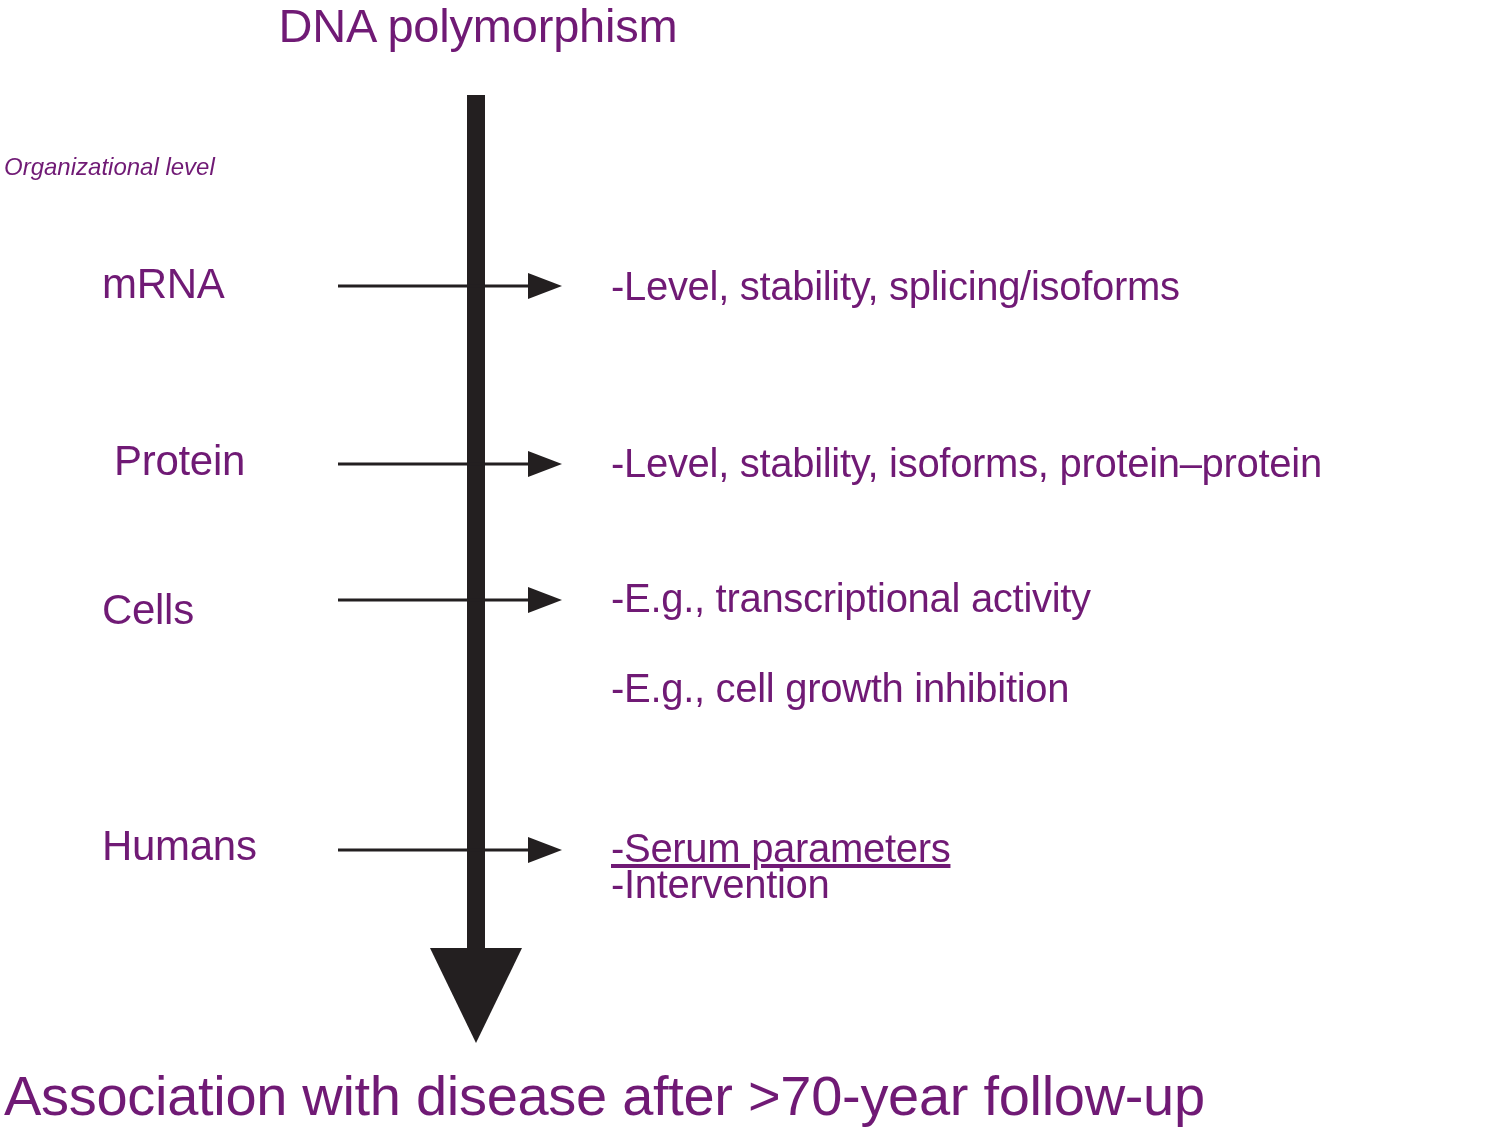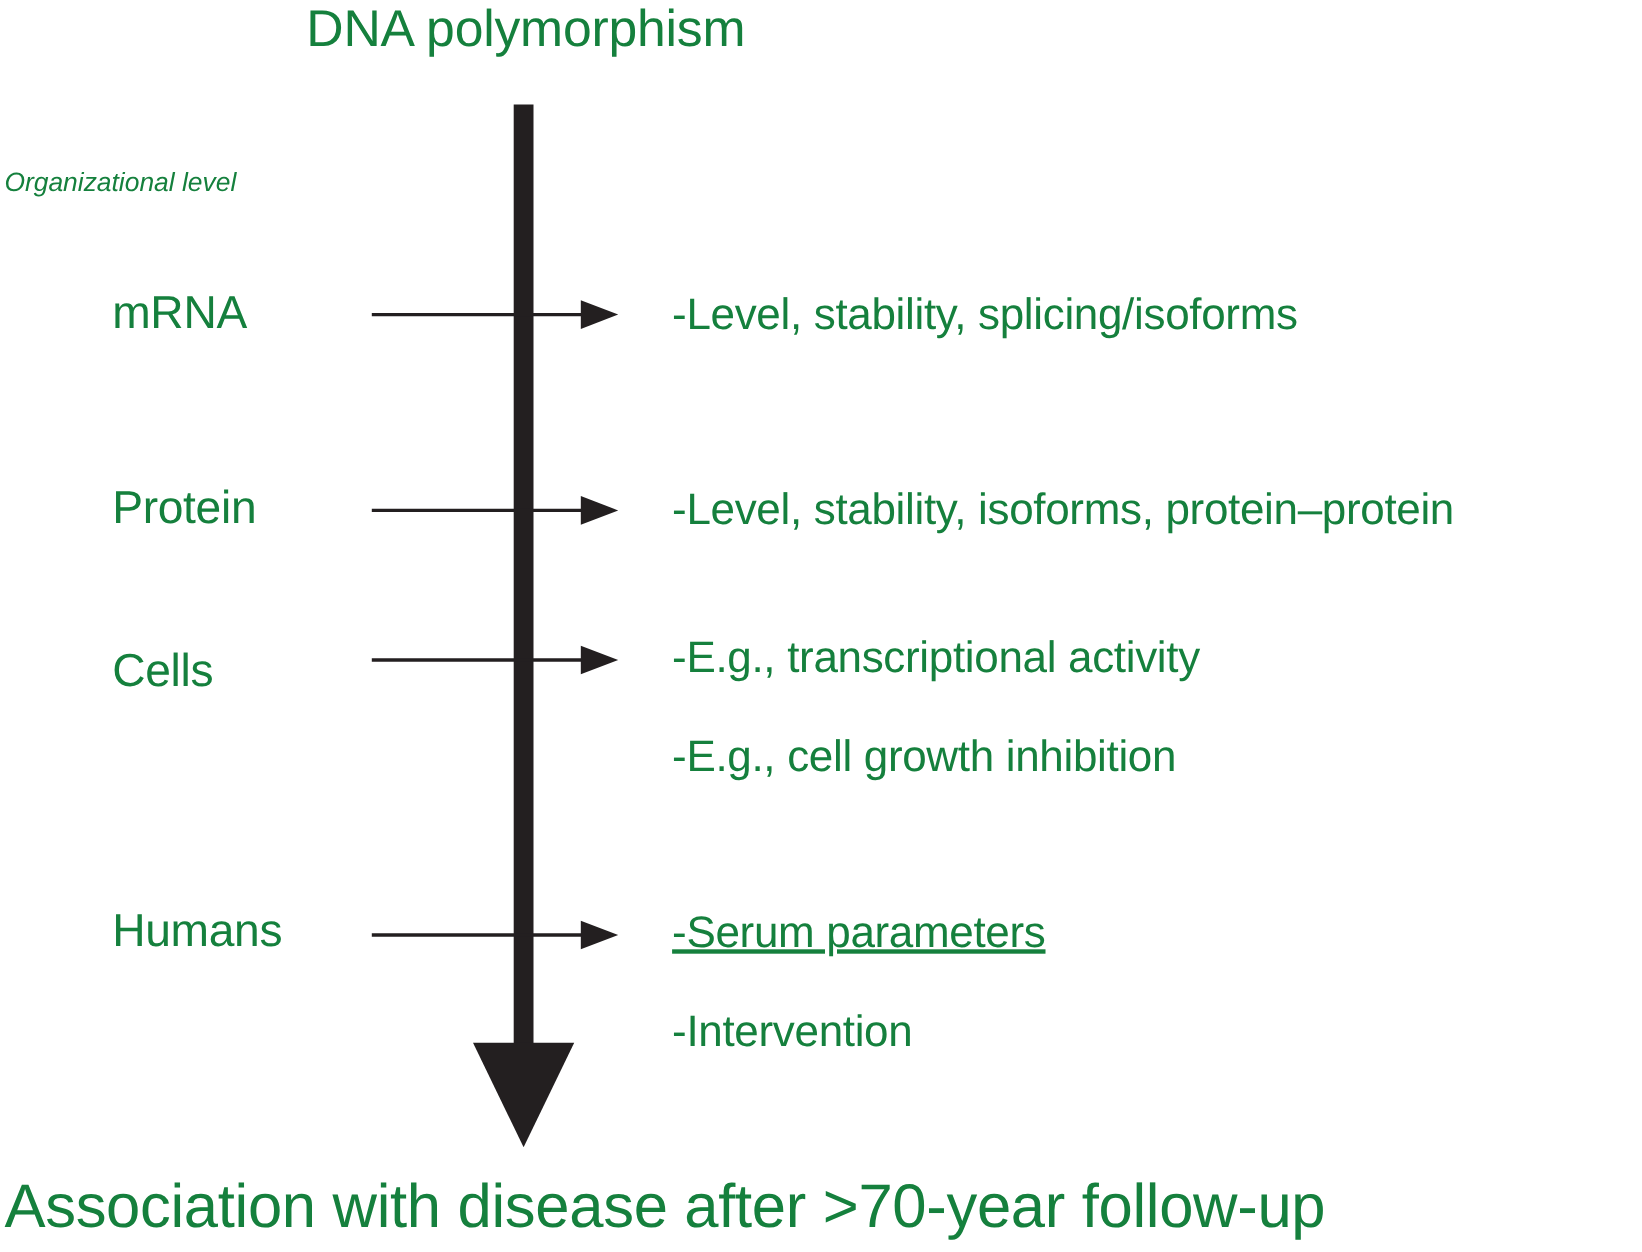--- a/index.html
+++ b/index.html
@@ -17,21 +17,21 @@
     width: 1493px;
     height: 1138px;
     background: #ffffff;
     overflow: hidden;
   }
 
   
   .txt {
     position: absolute;
     white-space: nowrap;
-    color: #15803d;
+    color: #701a75;
     line-height: 1;
   }
 
   
   #title {
     left: 0;
     right: 0;
     top: 2px;
     width: 956px;             
     text-align: center;
@@ -48,36 +48,36 @@
   #head-left  { left: 4px;   top: 155px; }
   #head-right { left: 611px; top: 155px; }
 
   
   .level-label {
     left: 102px;
     font-size: 42px;
     letter-spacing: -0.3px;
   }
   #level-mrna    { top: 263px; }
-  #level-protein { top: 440px; }
+  #level-protein { top: 440px; margin-left: 12px; }
   #level-cells   { top: 589px; }
   #level-humans  { top: 825px; }
 
   
   .readout {
     left: 611px;
     font-size: 40px;
     letter-spacing: -0.3px;
   }
   #readout-mrna      { top: 266px; }
   #readout-protein   { top: 443px; }
   #readout-cells-1   { top: 578px; }
   #readout-cells-2   { top: 668px; }
   #readout-humans-1  { top: 828px; text-decoration: underline; }
-  #readout-humans-2  { top: 918px; }
+  #readout-humans-2  { top: 864px; }
 
   
   #caption {
     left: 4px;
     top: 1068px;
     font-size: 56px;
     letter-spacing: -0.3px;
   }
 
   

